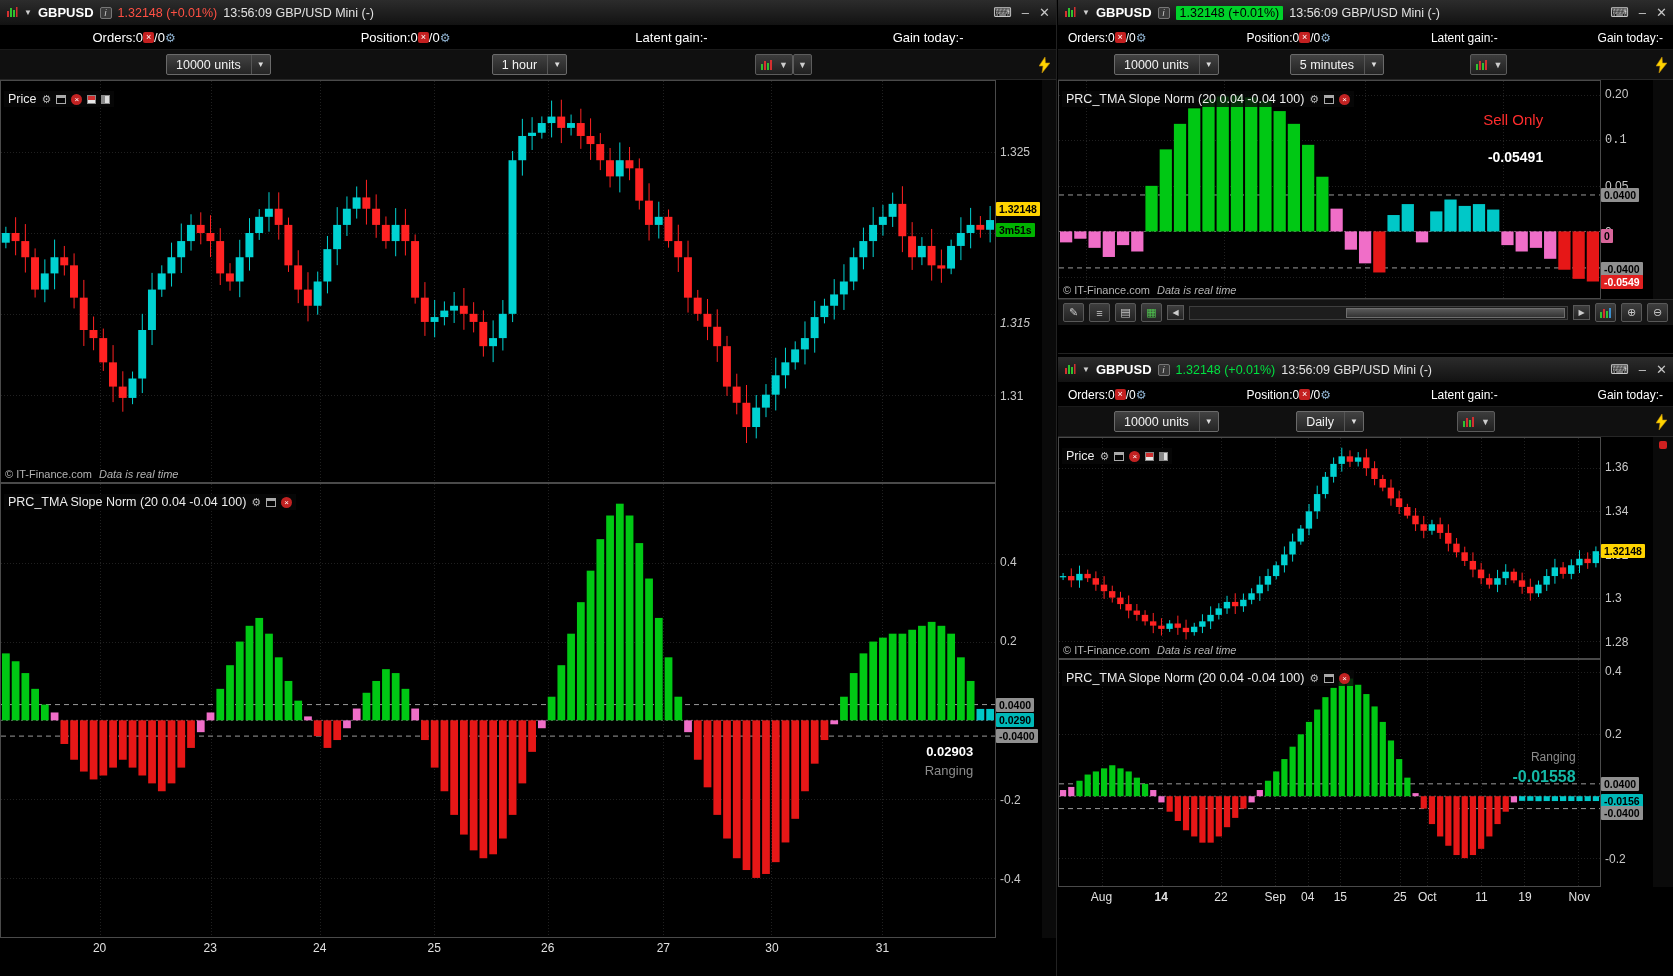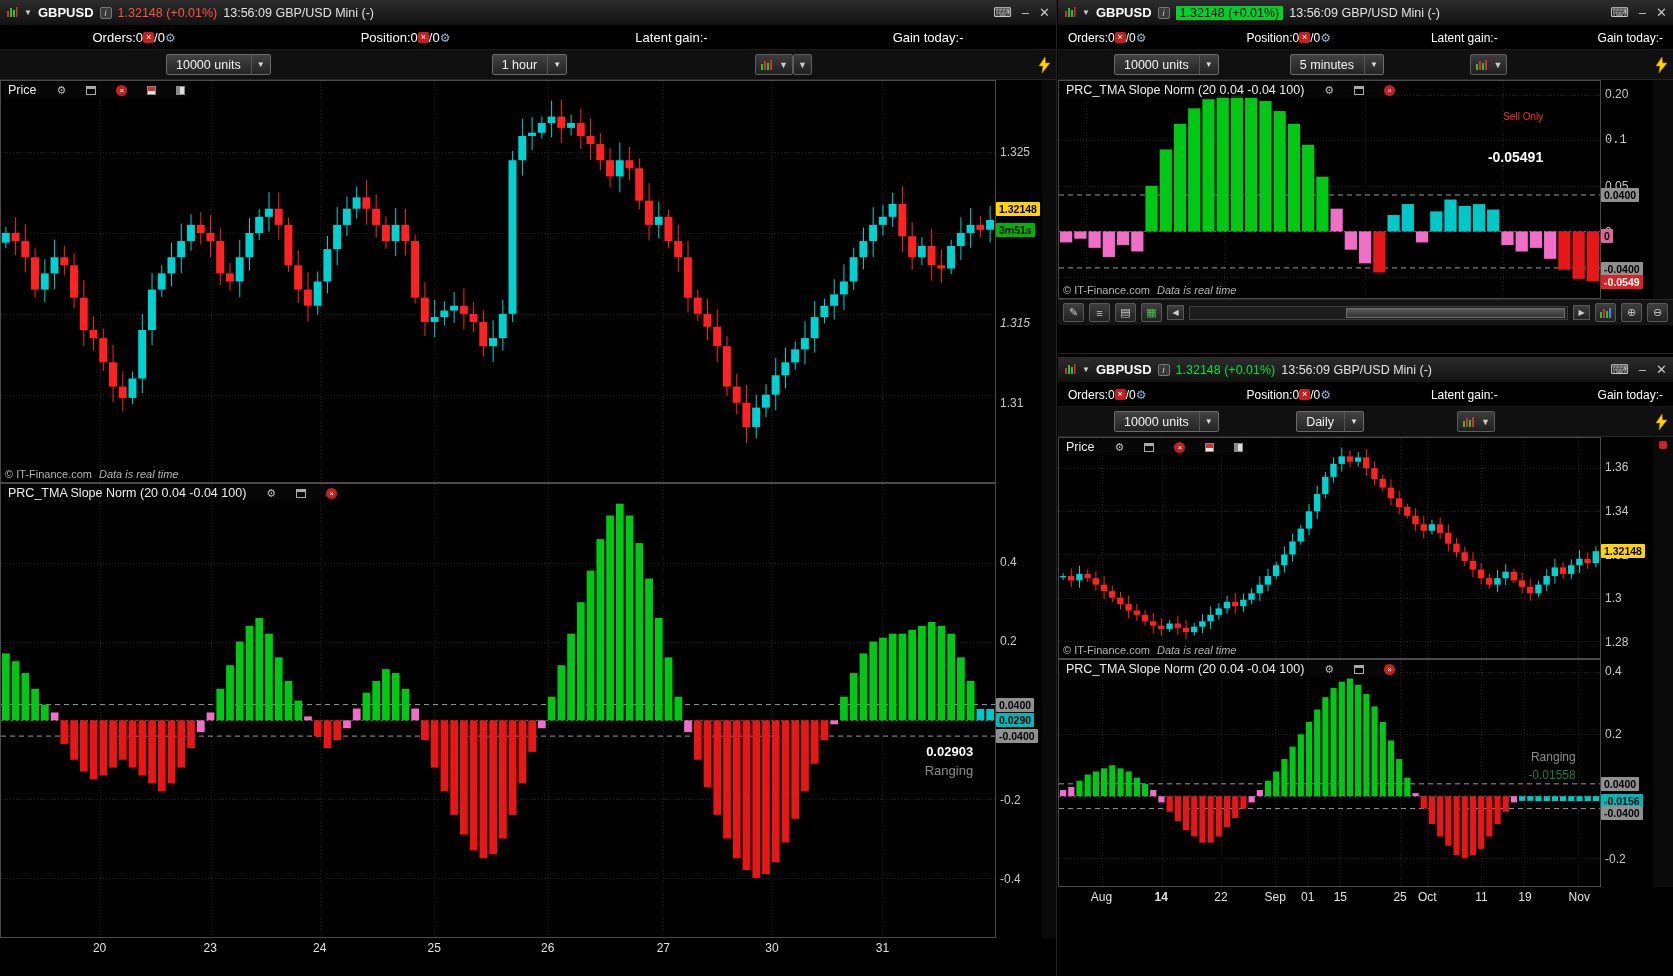--- a/index.html
+++ b/index.html
@@ -55,21 +55,21 @@
   .col-left .yaxis { width:46px; } .col-left .rail { width:14px; }
   .col-right .yaxis { width:52px; } .col-right .rail { width:20px; }
   .ytick { position:absolute; left:4px; white-space:nowrap; }
   .ybadge { position:absolute; left:0; font-size:10.5px; font-weight:bold; padding:1px 3px; border-radius:1px;
     white-space:nowrap; z-index:2; }
   .xaxis-row { display:flex; height:22px; background:#000; flex:0 0 auto; }
   .xaxis-inner { position:relative; flex:1; }
   .col-left .ax-pad { width:60px; } .col-right .ax-pad { width:72px; }
   .xtick { position:absolute; top:3px; transform:translateX(-50%); font-size:12px; color:#e0e0e0; }
 
-  .chart-header { position:absolute; top:1px; left:3px; z-index:5; display:flex; align-items:center; gap:20px;
+  .chart-header { position:absolute; top:10px; left:3px; z-index:5; display:flex; align-items:center; gap:5px;
     font-size:12.5px; color:#ededed; background:rgba(8,8,8,0.8); padding:1px 4px; }
   .h-gear { font-size:11px; color:#bbb; }
   .h-win { width:10px; height:9px; border:1px solid #aaa; display:inline-block; position:relative; }
   .h-win::before { content:""; position:absolute; top:0; left:0; right:0; height:2px; background:#aaa; }
   .h-close { width:11px; height:11px; background:#c22222; border-radius:50%; color:#fff; font-size:8px;
     line-height:11px; text-align:center; }
   .h-mini1 { width:9px; height:9px; background:linear-gradient(#d03030 55%,#e8e8e8 45%); border:1px solid #888; }
   .h-mini2 { width:9px; height:9px; background:linear-gradient(90deg,#888 50%,#ddd 50%); border:1px solid #888; }
 
   .watermark { position:absolute; left:4px; bottom:2px; z-index:4; font-size:11px; color:#b4b4b4; white-space:nowrap; }
@@ -403,21 +403,21 @@
           <span class="h-mini2"></span>
         </div>
         <div class="watermark">
           <span>© IT-Finance.com</span><i>Data is real time</i>
         </div>
       </div>
       <div class="yaxis">
           <span class="ytick" style="top: 64.5px;">1.325</span>
           <span class="ytick" style="top: 145.75px;">1.32</span>
           <span class="ytick" style="top: 236px; font-style: italic;">1.315</span>
-          <span class="ytick" style="top: 316px; text-align: center;">1.31</span>
+          <span class="ytick" style="top: 309px; text-align: center;">1.31</span>
           <span class="ybadge" style="top: 121.7px; background: rgb(255, 212, 0); color: rgb(0, 0, 0);">1.32148</span>
           <span class="ybadge" style="top: 142.5px; background: rgb(0, 180, 0); color: rgb(0, 0, 0);">3m51s</span>
         </div>
       <div class="rail"></div>
     </div>
 
     <div class="chart-row" style="height:455px">
       <div class="plot">
           <svg width="994" height="453" viewBox="0 0 994 453" style="position: absolute; left: 0px; top: 0px;">
             <line x1="99.5" y1="0" x2="99.5" y2="453" stroke="#202020" stroke-dasharray="1,2"></line>
@@ -711,21 +711,21 @@
             </svg>
           <div class="chart-header">
             <span>PRC_TMA Slope Norm (20 0.04 -0.04 100)</span>
             <span class="h-gear">⚙</span>
             <span class="h-win"></span>
             <span class="h-close">×</span>
           </div>
           <div class="watermark">
             <span>© IT-Finance.com</span><i>Data is real time</i>
           </div>
-        <div class="plot-annotation" style="right: 10.5%; top: 29.8309px; color: rgb(255, 45, 45); font-size: 10px;">Sell Only</div>
+        <div class="plot-annotation" style="right: 10.5%; top: 29.8309px; color: rgb(255, 45, 45); font-size: 15px;">Sell Only</div>
             <div class="plot-annotation" style="right: 10.5%; top: 67.8382px; color: rgb(255, 255, 255); font-size: 14px; font-weight: bold;">-0.05491</div>
           </div>
         <div class="yaxis">
             <span class="ytick" style="top: 6.80252px;">0.20</span>
             <span class="ytick" style="top: 52.8109px; font-family: Liberation Mono, monospace;">0.1</span>
             <span class="ytick" style="top: 98.8193px;">0.05</span>
             <span class="ytick" style="top: 144.828px;">0</span>
             <span class="ytick" style="top: 190.836px;">-0.05</span>
             <span class="ybadge" style="top: 108.021px; background: rgb(144, 144, 144); color: rgb(0, 0, 0);">0.0400</span>
             <span class="ybadge" style="top: 148.508px; background: rgb(216, 102, 154); color: rgb(0, 0, 0);">0</span>
@@ -1102,40 +1102,40 @@
               <rect x="525.6060606060606" y="136.21917808219177" width="6.196969696969697" height="4.829589041095915" fill="#00c8c8"></rect>
               <rect x="533.8030303030304" y="136.21917808219177" width="6.196969696969697" height="4.823397260273964" fill="#00c8c8"></rect>
             </svg>
           <div class="chart-header">
             <span>PRC_TMA Slope Norm (20 0.04 -0.04 100)</span>
             <span class="h-gear">⚙</span>
             <span class="h-win"></span>
             <span class="h-close">×</span>
           </div>
         <div class="plot-annotation" style="right: 4.5%; top: 90.0205px; color: rgb(140, 140, 140); font-size: 12px;">Ranging</div>
-            <div class="plot-annotation" style="right: 4.5%; top: 107.667px; color: #15803d; font-size: 12px; font-weight: normal;">-0.01558</div>
+            <div class="plot-annotation" style="right: 4.5%; top: 107.667px; color: #14b8a6; font-size: 16px; font-weight: bold;">-0.01558</div>
           </div>
         <div class="yaxis">
             <span class="ytick" style="top: 5.49315px;">0.4</span>
             <span class="ytick" style="top: 67.9589px;">0.2</span>
             <span class="ytick" style="top: 192.89px;">-0.2</span>
             <span class="ybadge" style="top: 117.932px; background: rgb(144, 144, 144); color: rgb(0, 0, 0);">0.0400</span>
             <span class="ybadge" style="top: 135.297px; background: rgb(0, 184, 184); color: rgb(0, 0, 0);">-0.0156</span>
             <span class="ybadge" style="top: 146.666px; background: rgb(144, 144, 144); color: rgb(0, 0, 0);">-0.0400</span>
           </div>
         <div class="rail"></div>
       </div>
 
       <div class="xaxis-row">
         <div class="xaxis-inner">
             <span class="xtick" style="left: 8%;">Aug</span>
             <span class="xtick" style="left: 19%; font-weight: bold;">14</span>
             <span class="xtick" style="left: 30%;">22</span>
             <span class="xtick" style="left: 40%;">Sep</span>
-            <span class="xtick" style="left: 46%;">01</span>
+            <span class="xtick" style="left: 46%;">04</span>
             <span class="xtick" style="left: 52%;">15</span>
             <span class="xtick" style="left: 63%;">25</span>
             <span class="xtick" style="left: 68%;">Oct</span>
             <span class="xtick" style="left: 78%;">11</span>
             <span class="xtick" style="left: 86%;">19</span>
             <span class="xtick" style="left: 96%;">Nov</span>
           </div>
         <div class="ax-pad"></div>
       </div>
       <div class="filler"></div>

